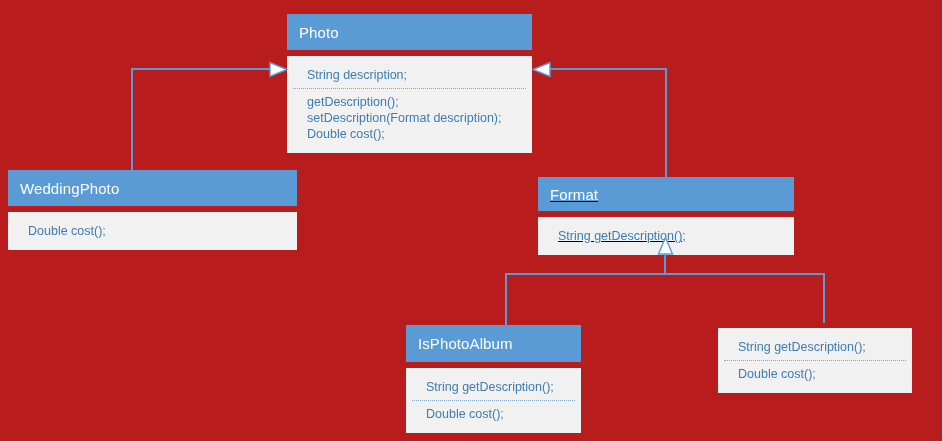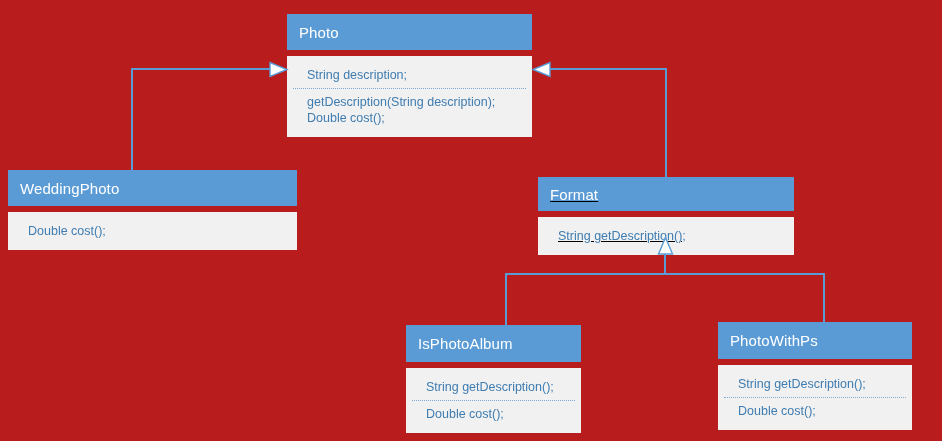--- a/index.html
+++ b/index.html
@@ -66,21 +66,22 @@
 
   <div class="uml-class" style="left:287px; top:14px; width:245px;">
     <div class="uml-header" style="height:36px;">
       <span>Photo</span>
     </div>
     <div class="uml-body">
       <div class="uml-compartment">
         <div class="uml-row">String description;</div>
       </div>
       <div class="uml-compartment sep">
-        <div class="uml-row">getDescription(String description);</div>
+        <div class="uml-row">getDescription();</div>
+        <div class="uml-row">setDescription(Format description);</div>
         <div class="uml-row">Double cost();</div>
       </div>
     </div>
   </div>
 
   <div class="uml-class" style="left:8px; top:170px; width:289px;">
     <div class="uml-header" style="height:36px;">
       <span>WeddingPhoto</span>
     </div>
     <div class="uml-body">
@@ -109,23 +110,20 @@
       <div class="uml-compartment">
         <div class="uml-row">String getDescription();</div>
       </div>
       <div class="uml-compartment sep">
         <div class="uml-row">Double cost();</div>
       </div>
     </div>
   </div>
 
   <div class="uml-class" style="left:718px; top:322px; width:194px;">
-    <div class="uml-header" style="height:37px;">
-      <span>PhotoWithPs</span>
-    </div>
     <div class="uml-body">
       <div class="uml-compartment">
         <div class="uml-row">String getDescription();</div>
       </div>
       <div class="uml-compartment sep">
         <div class="uml-row">Double cost();</div>
       </div>
     </div>
   </div>
 

